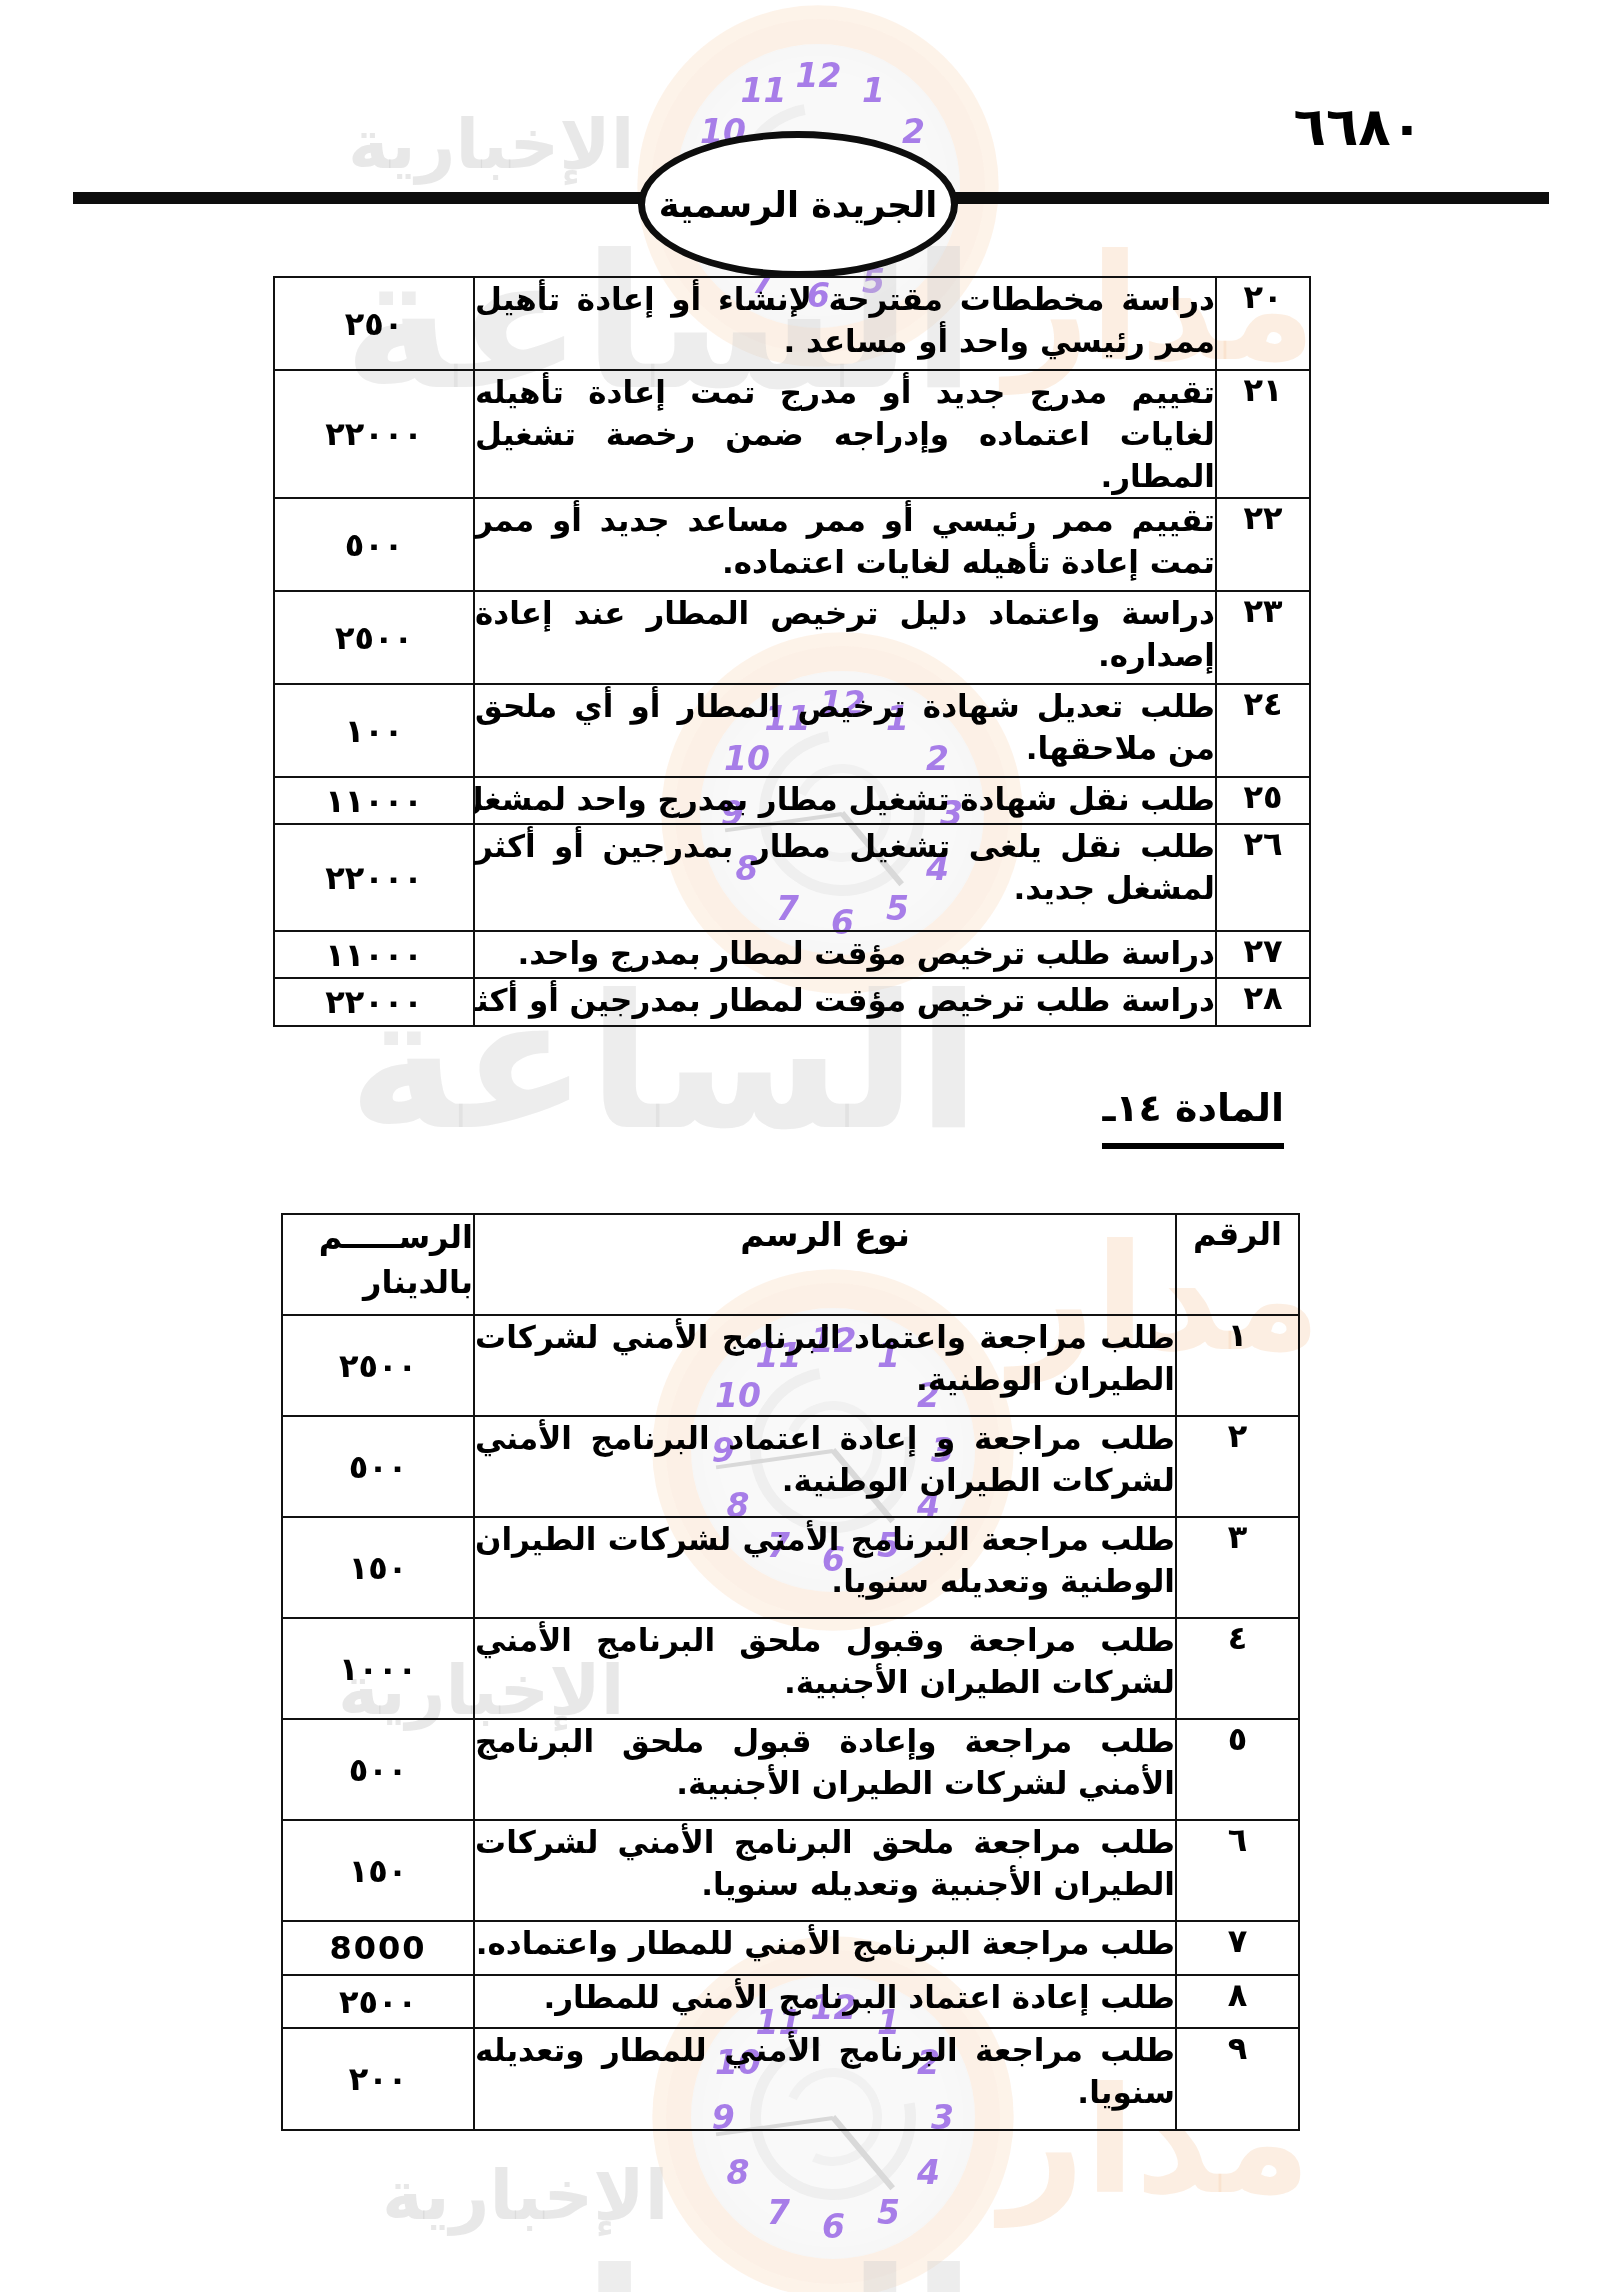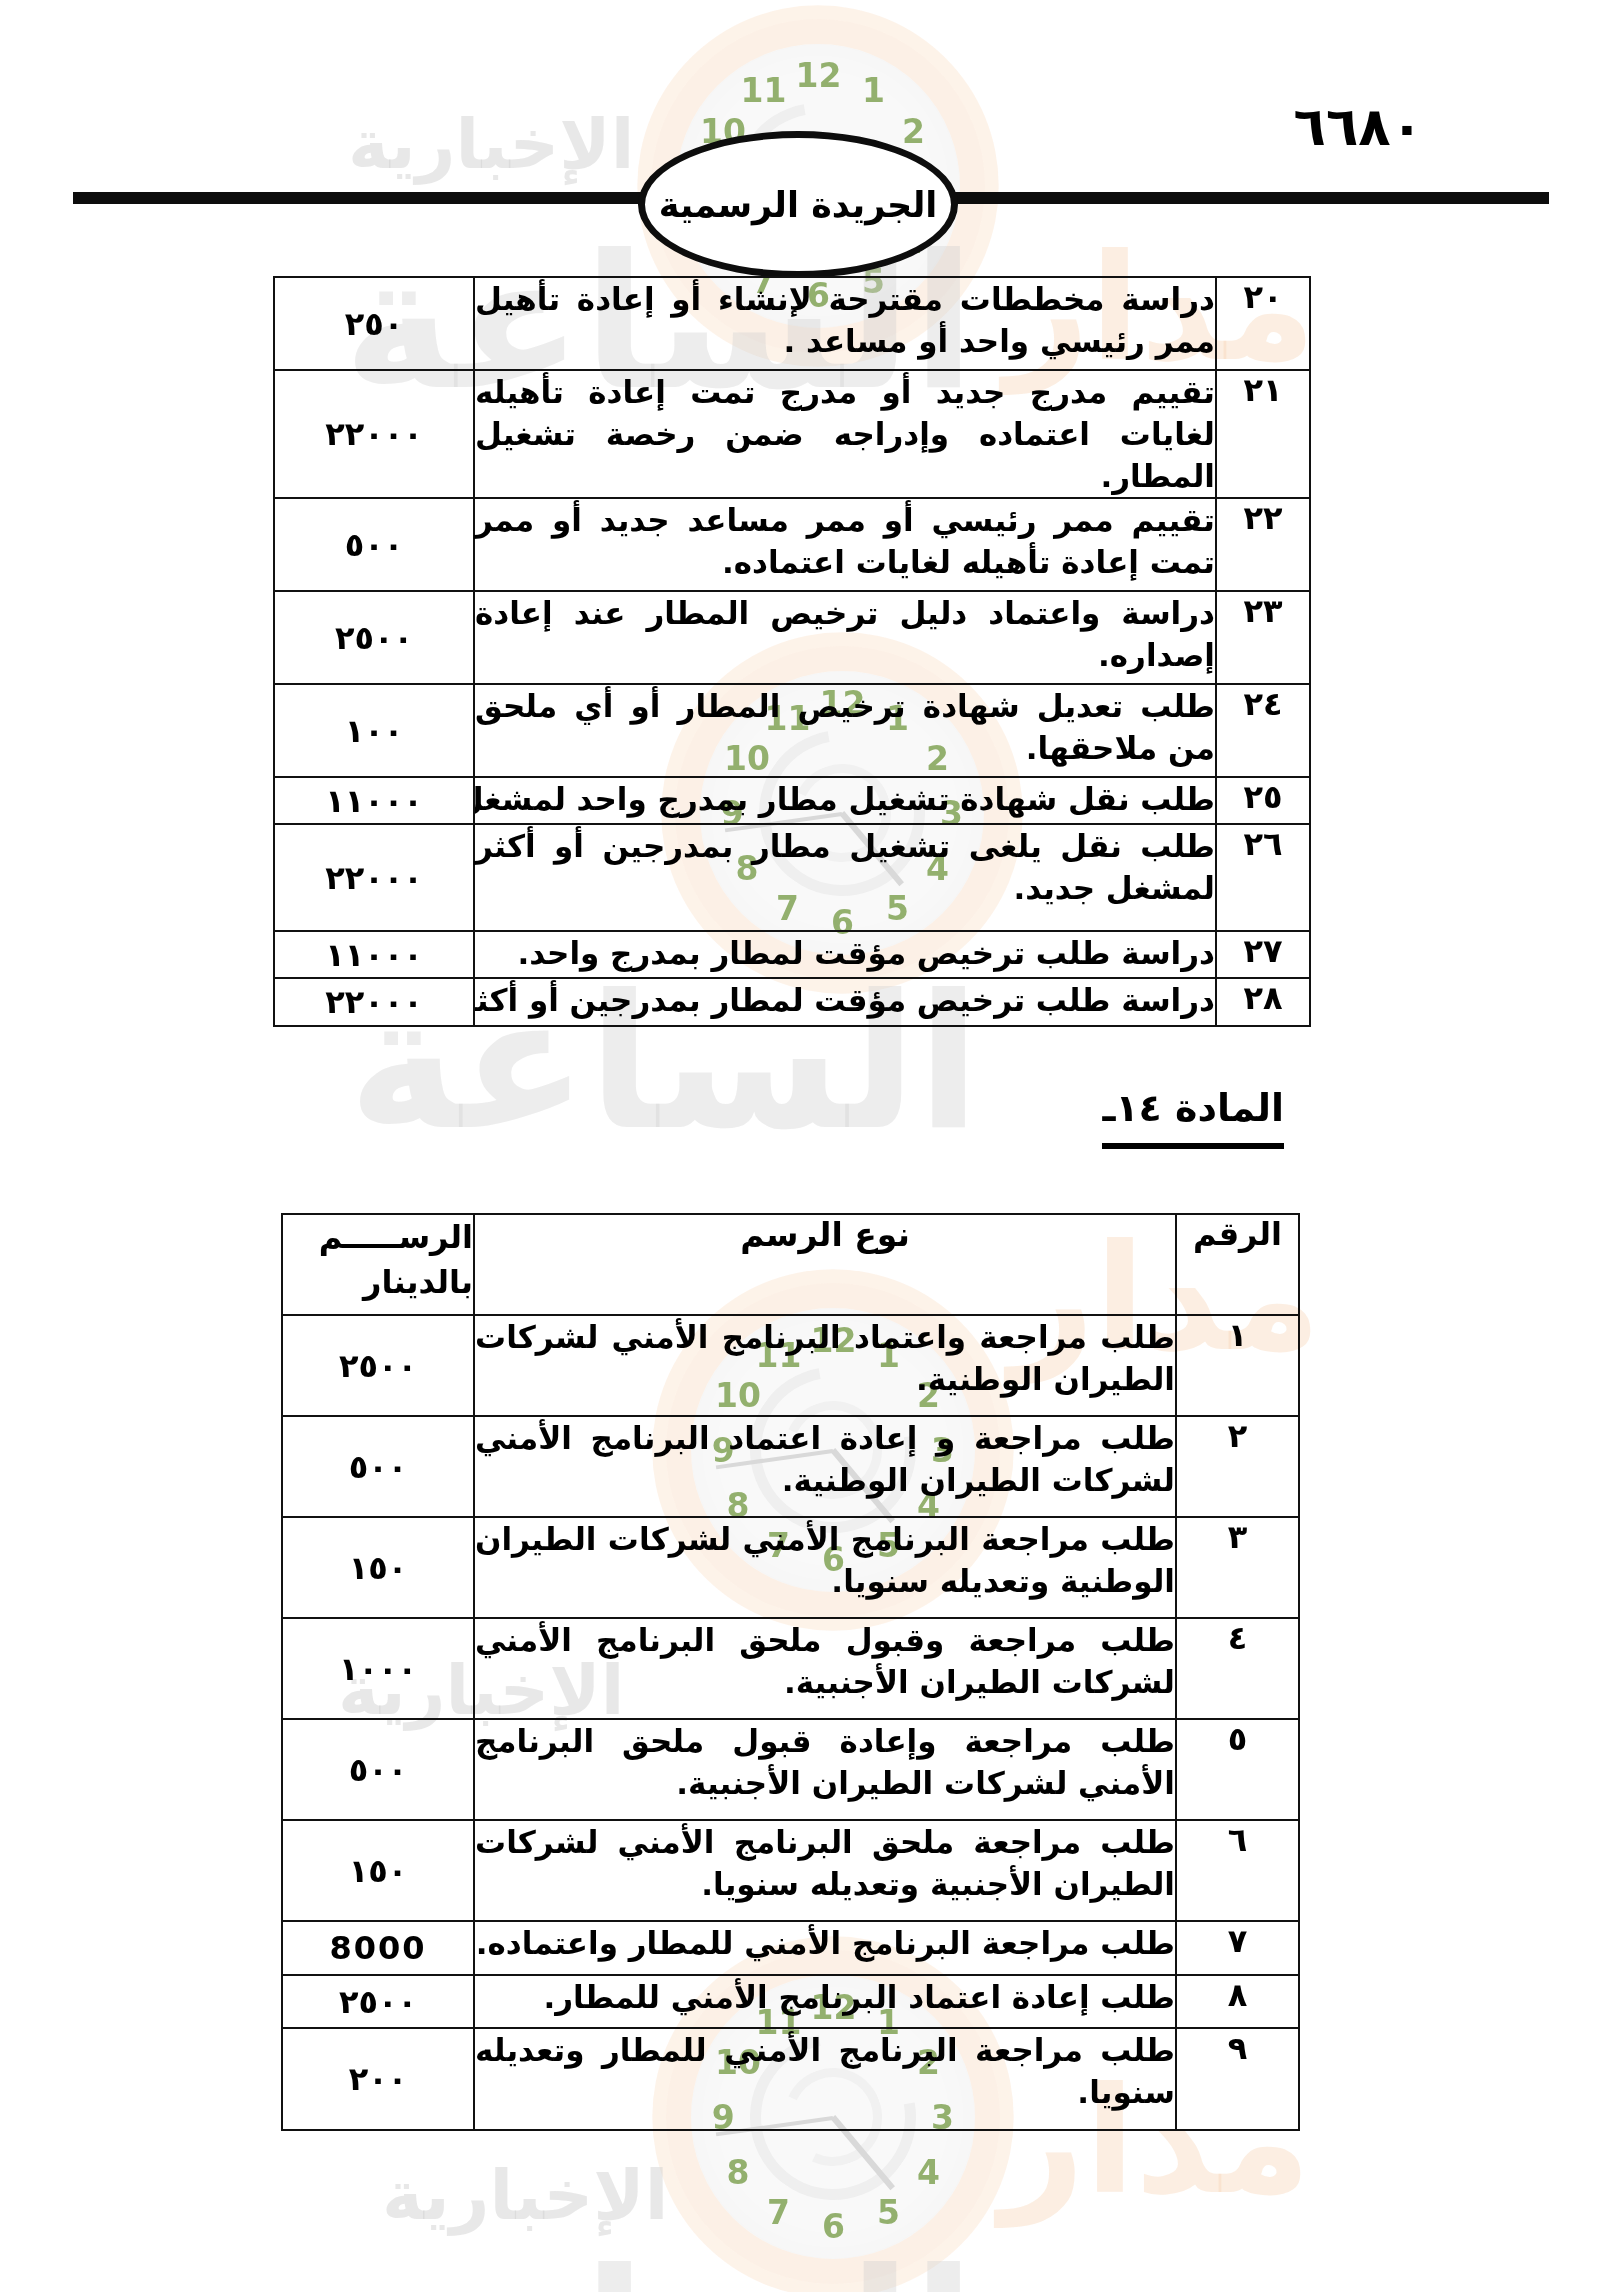--- a/index.html
+++ b/index.html
@@ -11,21 +11,21 @@
   
   .wm-layer{position:absolute;inset:0;z-index:0;opacity:.6;pointer-events:none;}
   .wm-clock{
     position:absolute;width:284px;height:284px;border-radius:50%;
     background:#f6f6f6;
     border:25.5px solid #fbe7d6;
     box-shadow:0 0 0 13.7px rgba(248,211,175,.45), inset 0 0 39px rgba(0,0,0,.04);
   }
   .wm-num{
     position:absolute;width:49px;height:49px;text-align:center;line-height:49px;
-    font-size:33px;color:#4d7c0f;font-weight:bold;
+    font-size:33px;color:#6d28d9;font-weight:bold;font-style:italic;
   }
   .wm-swirl{
     position:absolute;inset:59px;border:11.8px solid rgba(190,190,190,.30);
     border-radius:50%;border-top-color:transparent;transform:rotate(35deg);
   }
   .wm-swirl2{
     position:absolute;inset:93px;border:9.8px solid rgba(190,190,190,.25);
     border-radius:50%;border-left-color:transparent;transform:rotate(-20deg);
   }
   .wm-hand{position:absolute;background:#c0c0c0;transform-origin:50% 100%;}

